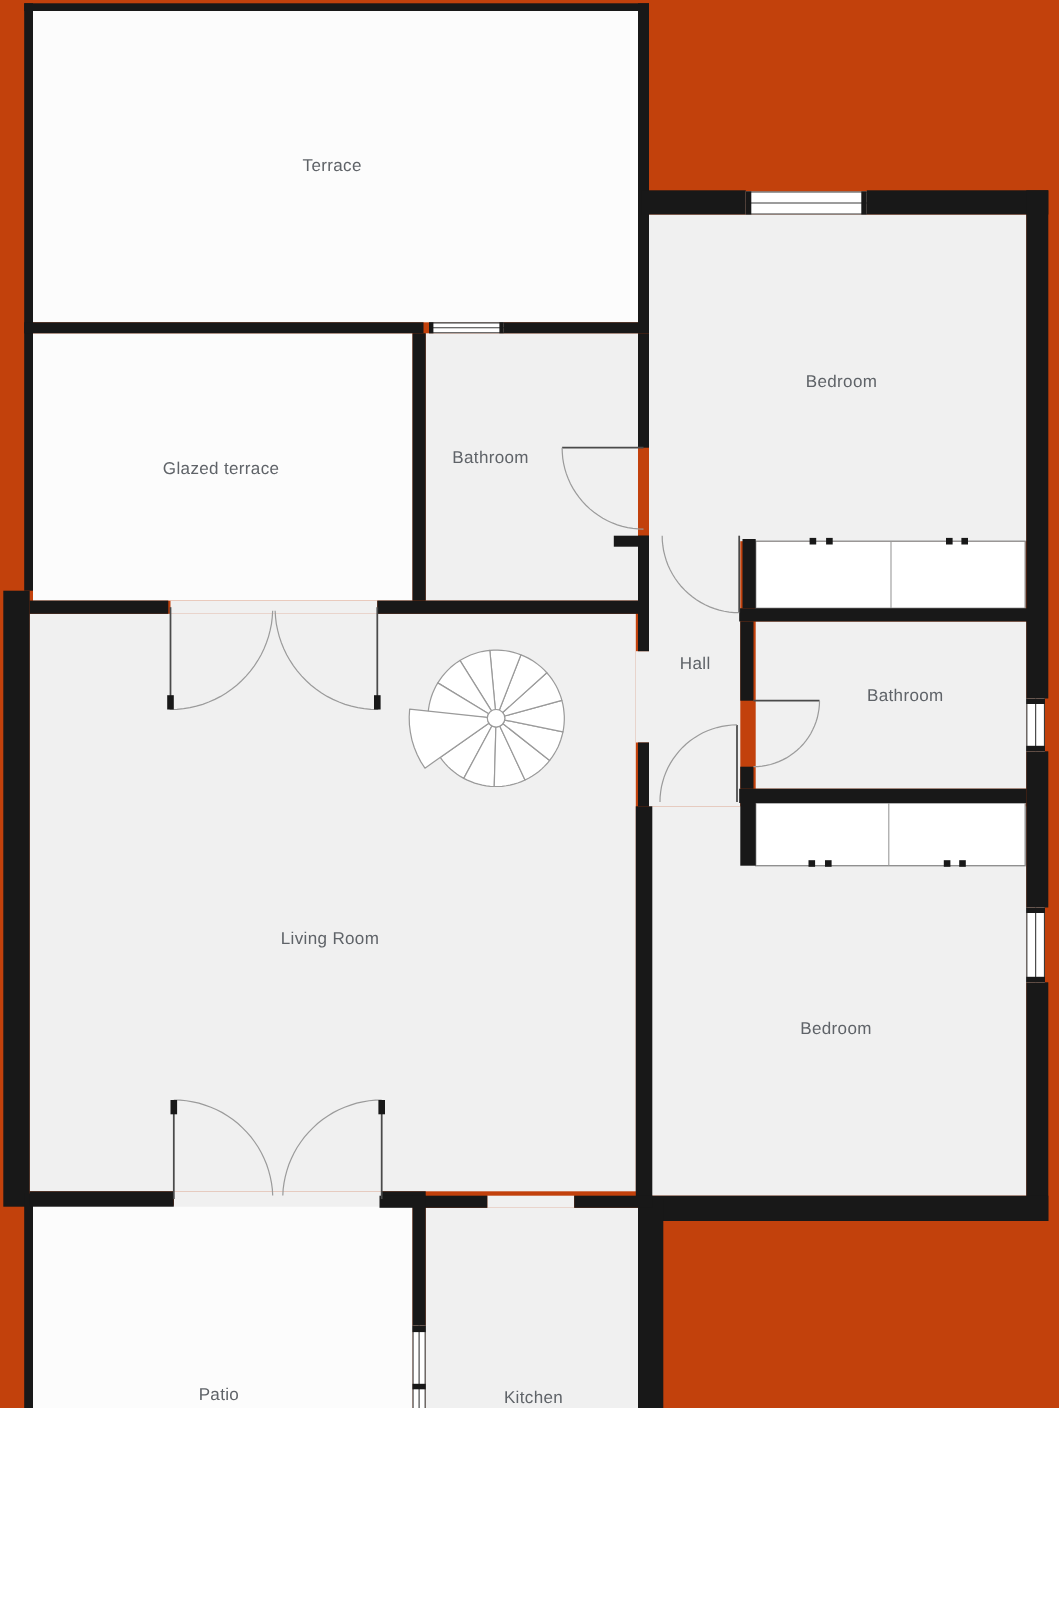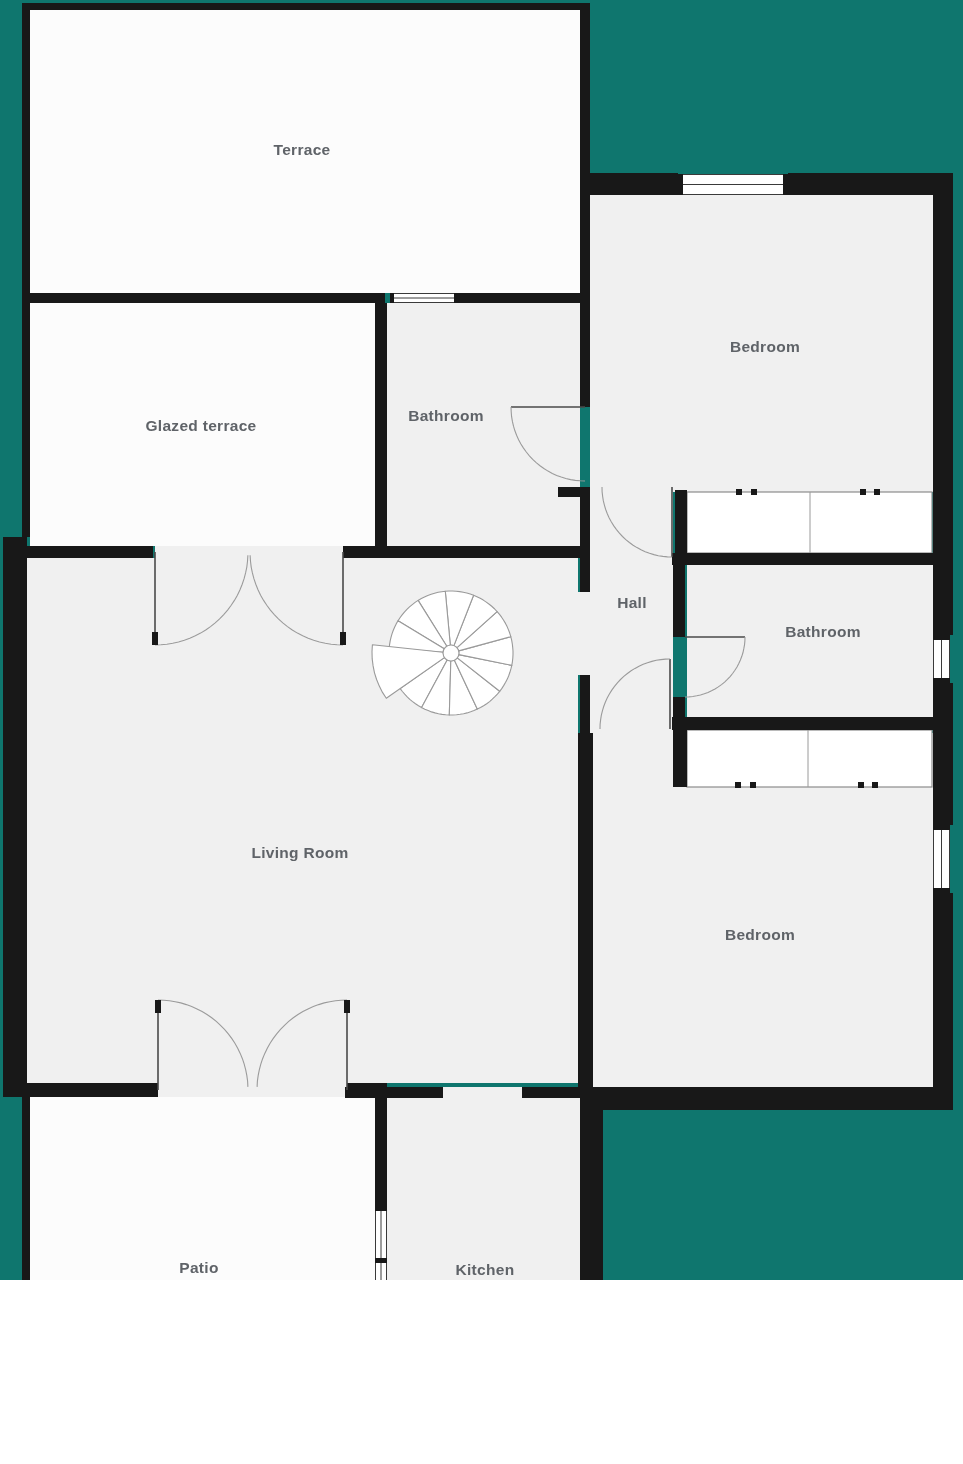--- a/index.html
+++ b/index.html
@@ -1,17 +1,17 @@
 <!DOCTYPE html>
 <html><head>
 <meta charset="utf-8">
 <style>
   html,body{margin:0;padding:0;background:#ffffff;}
-  #stage{position:relative;width:963px;height:1280px;background:#0f766e;overflow:hidden;
-         font-family:"Liberation Sans", sans-serif;font-weight:bold;}
+  #stage{position:relative;width:963px;height:1280px;background:#c2410c;overflow:hidden;
+         font-family:"Liberation Sans", sans-serif;}
   #plan{position:absolute;left:0;top:0;}
   text.room-label{font-family:"Liberation Sans", sans-serif;letter-spacing:0.3px;}
 </style>
 </head>
 <body>
 
 <div id="stage" aria-label="Apartment floor plan">
   <svg id="plan" width="963" height="1464" viewBox="0 0 963 1464" xmlns="http://www.w3.org/2000/svg">
       <rect x="30" y="10" width="550" height="283" fill="#fcfcfc"></rect>
       <rect x="30" y="303" width="345" height="243" fill="#fcfcfc"></rect>

